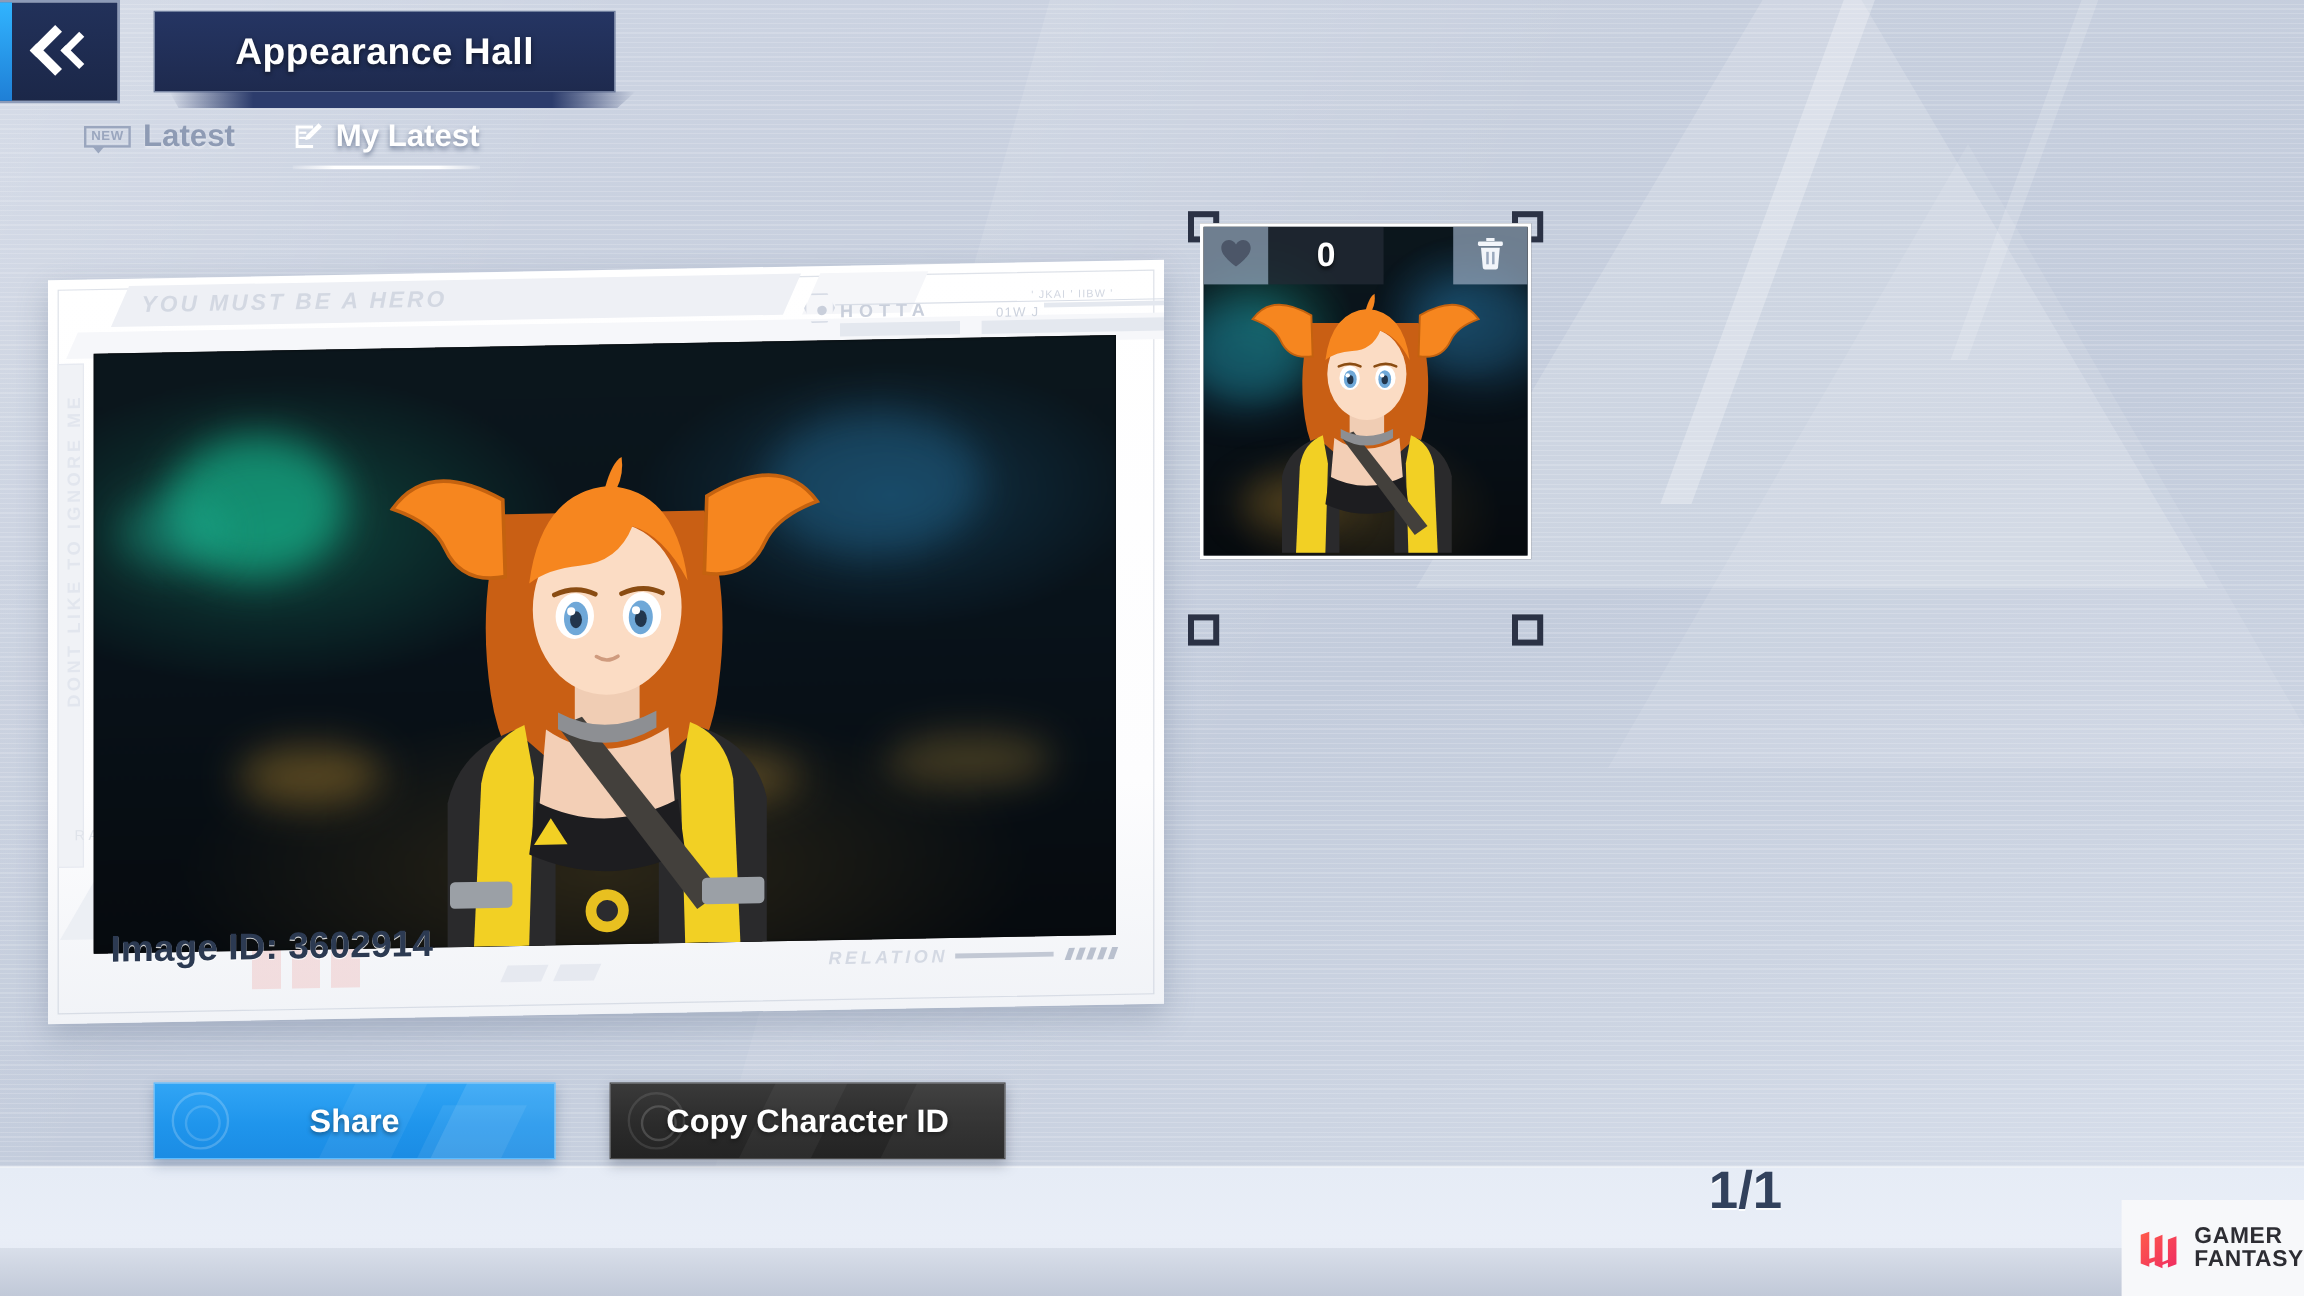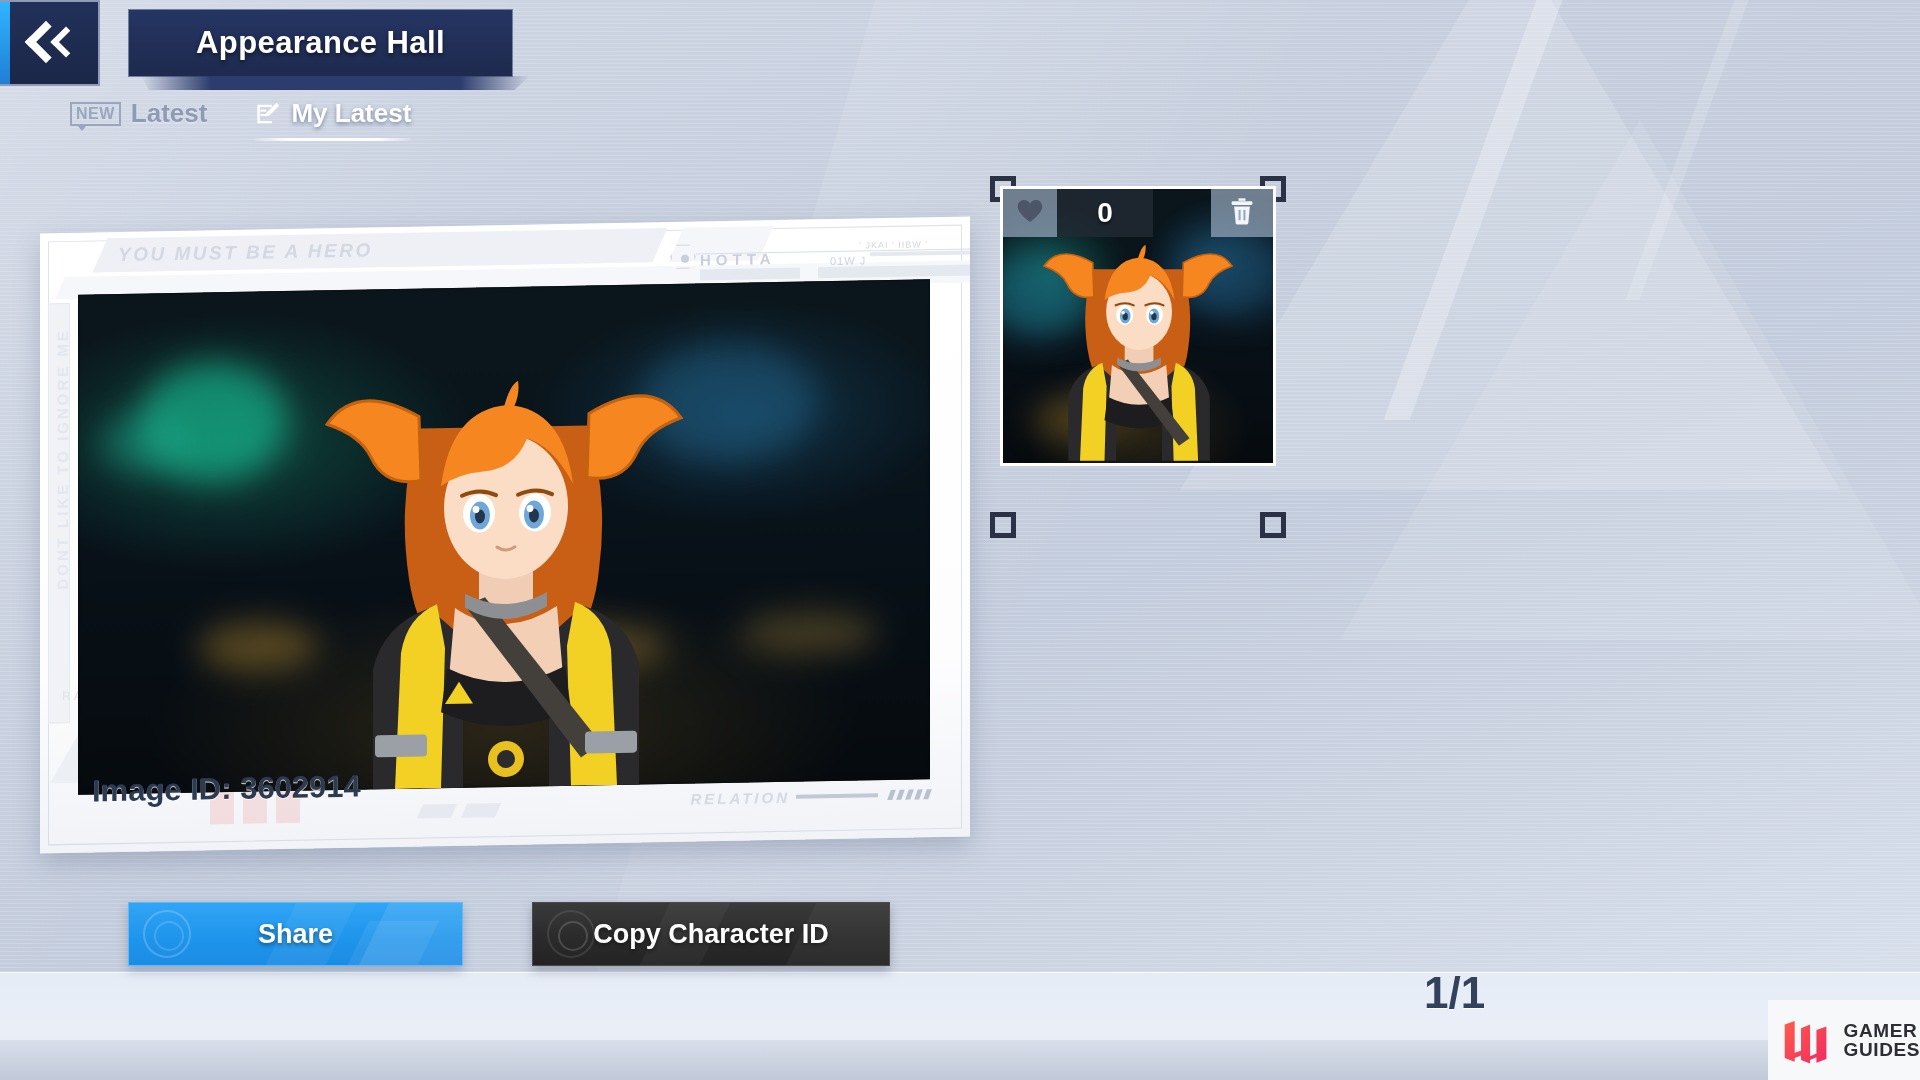--- a/index.html
+++ b/index.html
@@ -112,21 +112,21 @@
     font-size:26px; font-weight:bold; color:#8e9bb4;
     text-shadow:0 1px 2px rgba(255,255,255,.45);
     white-space:nowrap;
   }
   .tab.active .lbl{ color:#ffffff; text-shadow:0 2px 4px rgba(80,95,125,.7); }
   .tab.active::after{
     content:""; position:absolute; left:0; right:0; bottom:0; height:3px;
     background:linear-gradient(90deg, rgba(255,255,255,.15), #ffffff 22%, #ffffff 78%, rgba(255,255,255,.15));
   }
   .badge-new{
-    border:2px solid #9aa6be; color:#9aa6be; font-size:16px; font-weight:bold;
+    border:2px solid #9aa6be; color:#9aa6be; font-size:11px; font-weight:bold;
     padding:1px 4px; position:relative; letter-spacing:.5px;
   }
   .badge-new::after{
     content:""; position:absolute; left:5px; bottom:-7px;
     border-left:5px solid transparent; border-right:5px solid transparent;
     border-top:6px solid #9aa6be;
   }
   .ic{ width:26px; height:26px; display:block; }
   .ic-dim path, .ic-dim polygon, .ic-dim rect, .ic-dim circle { fill:#98a4bc; }
   .ic-lit path, .ic-lit polygon, .ic-lit rect, .ic-lit circle { fill:#ffffff; }
@@ -280,25 +280,24 @@
   }
   .btn span{ font-size:27px; font-weight:bold; color:#fff; text-shadow:0 2px 4px rgba(0,0,0,.45); z-index:2; }
   .btn-share{
     left:128px; top:902px; width:335px;
     background:linear-gradient(180deg,#31a5f5 0%,#1f95ec 55%,#1b8ce4 100%);
     border:1px solid #5cbcff;
     box-shadow:0 5px 10px rgba(60,90,130,.35);
   }
   .btn-share .facet{ position:absolute; background:rgba(255,255,255,.10); transform:skewX(-26deg); }
   .btn-copy{
-    left:508px; top:902px; width:358px;
+    left:508px; top:902px; width:330px;
     background:linear-gradient(180deg,#3a3a3a 0%,#2b2b2b 55%,#232323 100%);
     border:1px solid #4a4a4a;
     box-shadow:0 5px 10px rgba(60,70,90,.35);
-    margin-left:24px;
   }
   .btn-copy .facet{ position:absolute; background:rgba(255,255,255,.045); transform:skewX(-26deg); }
   .btn-wm{
     position:absolute; left:14px; top:50%; transform:translateY(-50%);
     width:48px; height:48px; border-radius:50%;
     border:2px solid rgba(255,255,255,.20);
   }
   .btn-wm::after{
     content:""; position:absolute; left:9px; top:9px; width:26px;height:26px;
     border-radius:50%; border:2px solid rgba(255,255,255,.16);
@@ -569,17 +568,17 @@
       <defs>
         <linearGradient id="ggGrad" x1="0" y1="0" x2="1" y2="1">
           <stop offset="0%" stop-color="#ff5b4a"></stop>
           <stop offset="100%" stop-color="#ef2d62"></stop>
         </linearGradient>
       </defs>
       <path d="M3 9 L14 5 L14 40 L21 38 L21 13 L31 9 L31 44 L38 41 L38 15 L49 11 L49 47 L38 51 L38 45 L31 48 L31 52 L21 48 L21 43 L14 46 L14 50 L3 46 Z" fill="url(#ggGrad)"></path>
     </svg>
     <div class="gg-txt">
       <b>GAMER</b>
-      <b>GUIDES</b>
+      <b>FANTASY</b>
     </div>
   </div>
 
 </div>
 
 </body></html>

